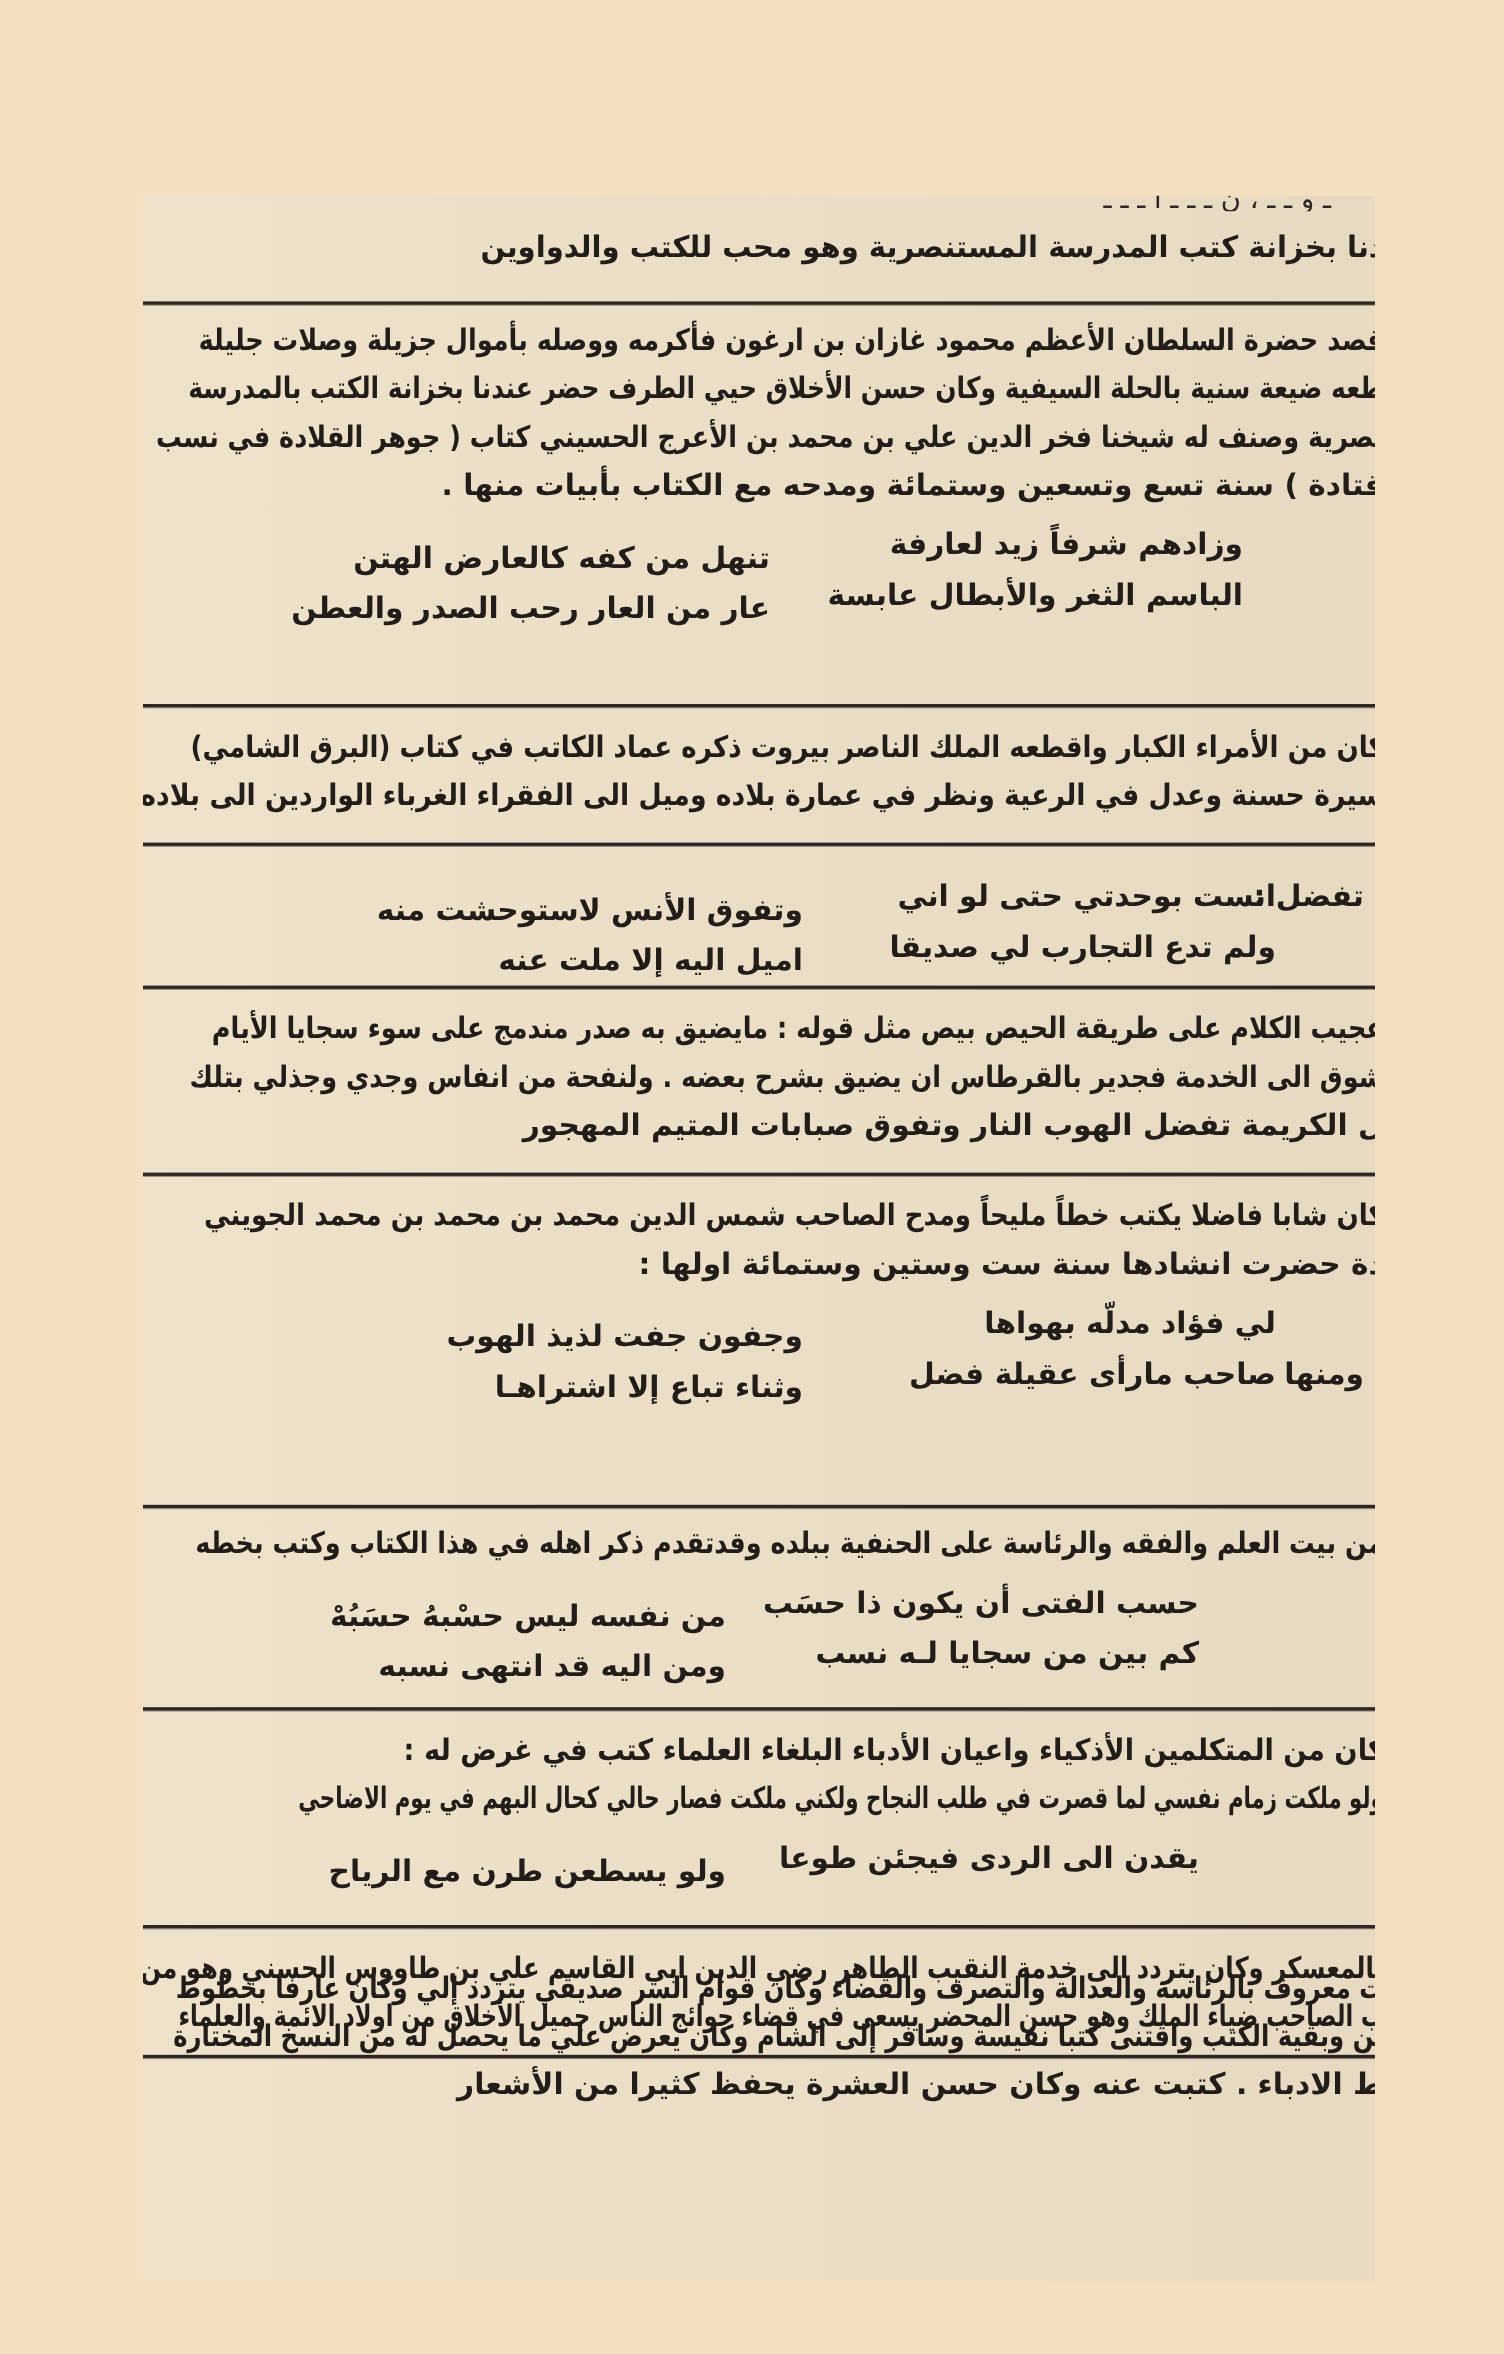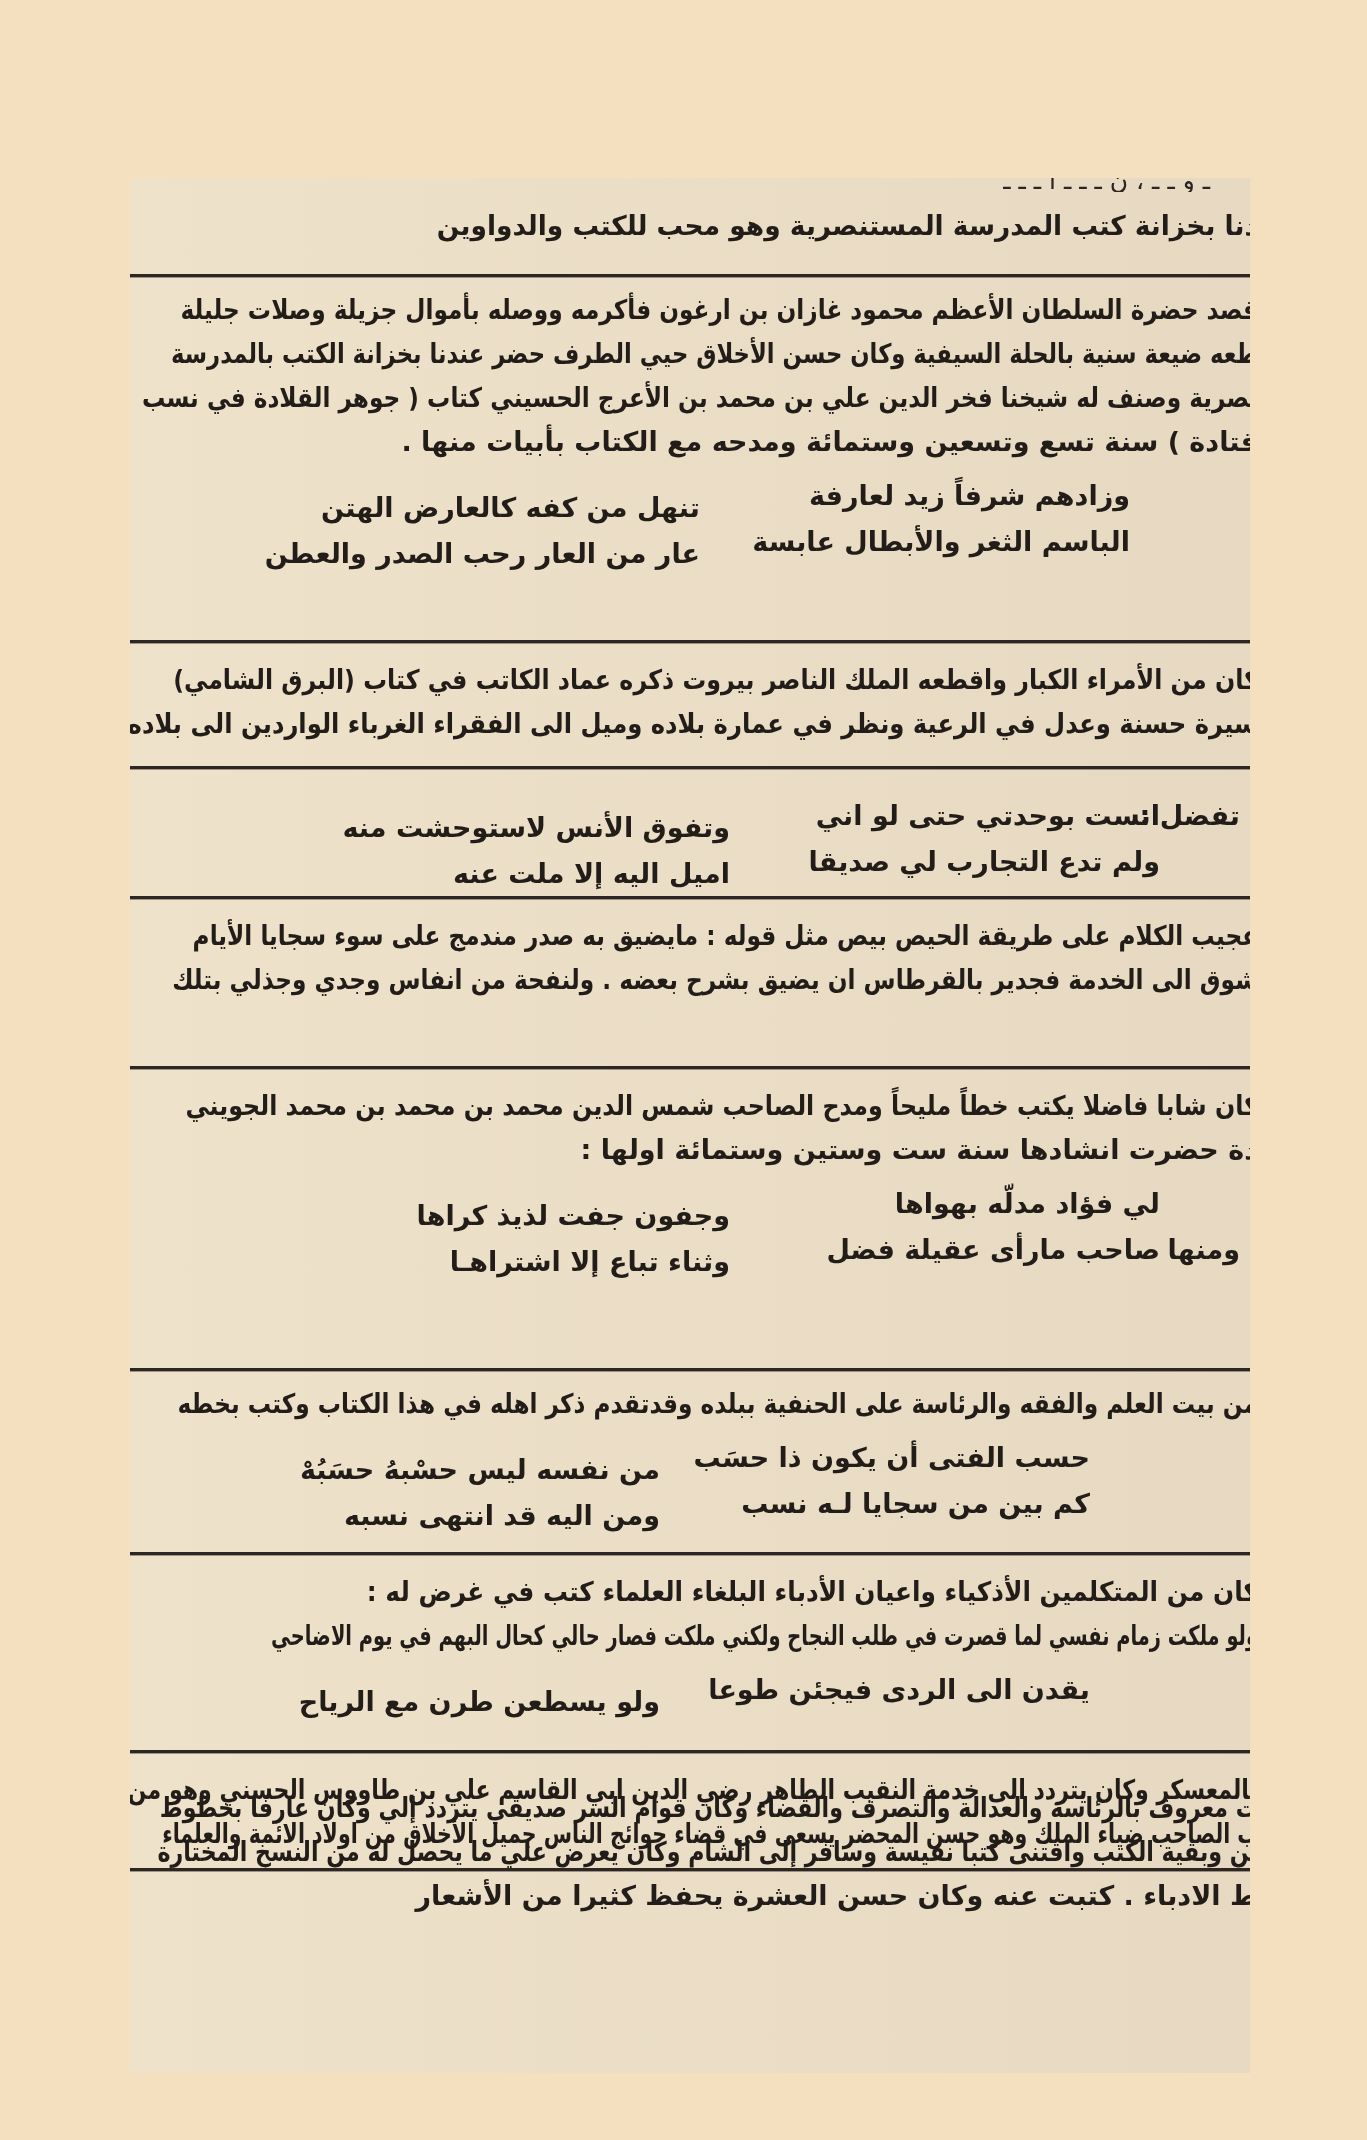--- a/index.html
+++ b/index.html
@@ -91,30 +91,31 @@
       <span class="lead"></span>
       <span class="h1">ولم تدع التجارب لي صديقا</span>
       <span class="h2">اميل اليه إلا ملت عنه</span>
     </div>
   </div>
   <div class="rule" style="top:718px;"></div>
 
   <div class="entry" style="top:744px;">
     <div class="line cut" style="transform:scaleX(0.86);">عجيب الكلام على طريقة الحيص بيص مثل قوله :  مايضيق به صدر مندمج  على سوء سجايا الأيام</div>
     <div class="line cut" style="transform:scaleX(0.86);">شوق الى الخدمة فجدير بالقرطاس ان يضيق بشرح بعضه . ولنفحة من انفاس وجدي وجذلي بتلك</div>
+    <div class="line cut">ل الكريمة تفضل الهوب النار وتفوق صبابات المتيم المهجور</div>
   </div>
   <div class="rule" style="top:888px;"></div>
 
   <div class="entry" style="top:914px;">
     <div class="line cut" style="transform:scaleX(0.88);">كان شابا فاضلا يكتب خطاً مليحاً ومدح الصاحب شمس الدين محمد بن محمد بن محمد الجويني</div>
     <div class="line cut">دة حضرت انشادها سنة ست وستين وستمائة اولها :</div>
     <div class="verse" style="padding-right:10px;">
       <span class="lead"></span>
       <span class="h1">لي فؤاد مدلّه بهواها</span>
-      <span class="h2">وجفون جفت لذيذ كراها</span>
+      <span class="h2">وجفون جفت لذيذ الهوب</span>
     </div>
     <div class="verse" style="padding-right:10px;">
       <span class="lead">ومنها</span>
       <span class="h1">صاحب مارأى عقيلة فضل</span>
       <span class="h2">وثناء تباع إلا اشتراهـا</span>
     </div>
   </div>
   <div class="rule" style="top:1190px;"></div>
 
   <div class="entry" style="top:1212px;">

